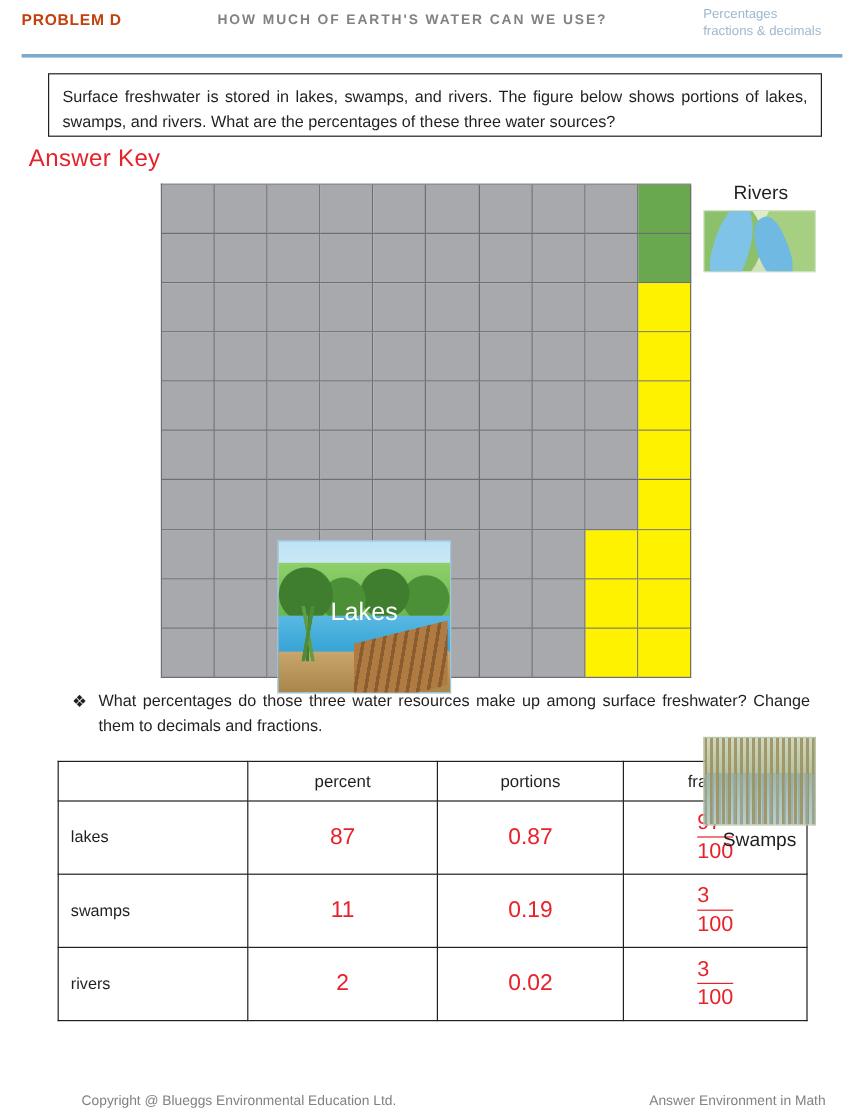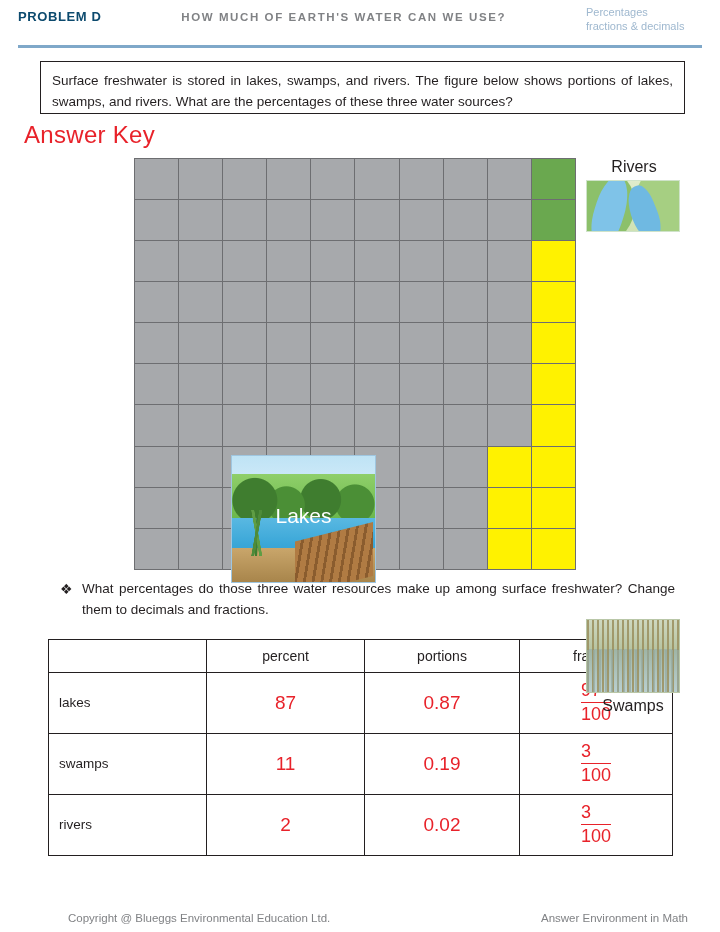--- a/index.html
+++ b/index.html
@@ -22,21 +22,21 @@
   }
   .header-row {
     display: flex;
     align-items: flex-start;
     justify-content: space-between;
   }
   .problem-label {
     font-size: 13px;
     font-weight: bold;
     letter-spacing: 0.6px;
-    color: #0c4a6e;
+    color: #c2410c;
     padding-top: 3px;
     white-space: nowrap;
   }
   .header-center {
     font-size: 11.5px;
     font-weight: bold;
     letter-spacing: 1.6px;
     color: #808285;
     padding-top: 5px;
     text-align: center;
@@ -67,21 +67,21 @@
     font-size: 13.5px;
     line-height: 1.55;
     text-align: justify;
     color: #231f20;
   }
 
   
   .answer-key {
     margin: 7px 0 0 24px;
     color: #e8222a;
-    font-size: 24px;
+    font-size: 20px;
     font-weight: normal;
     letter-spacing: 0.3px;
   }
 
   
   .figure {
     position: relative;
     margin: 4px 0 0 0;
     height: 420px;
   }

